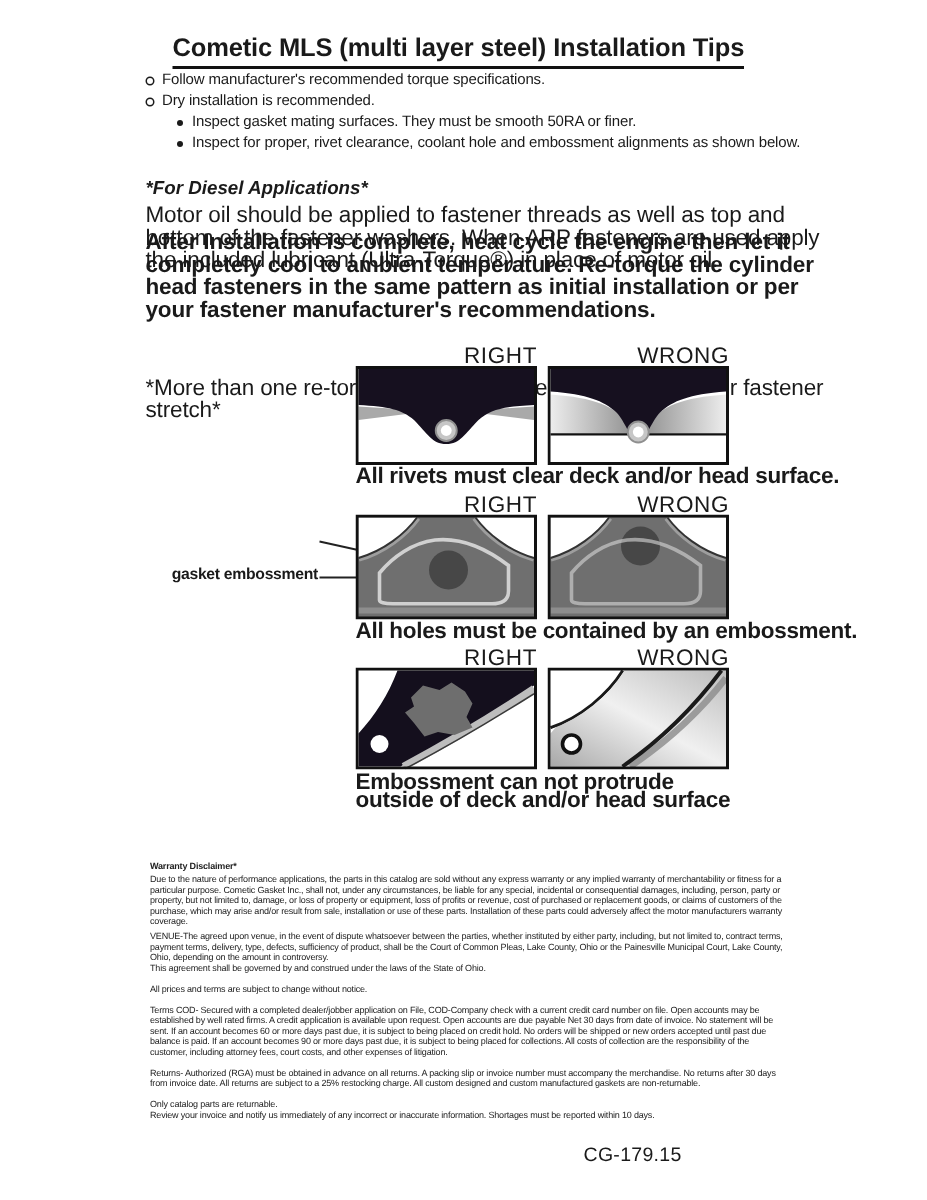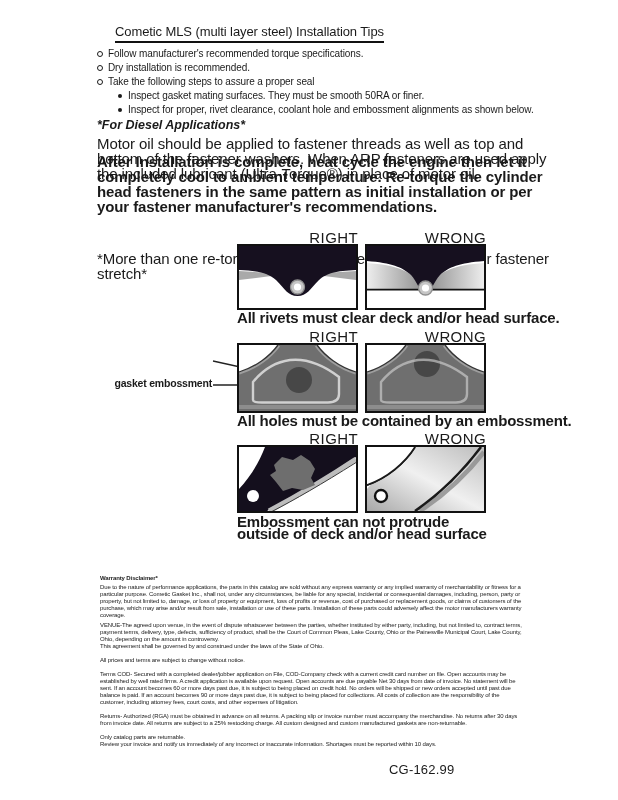--- a/index.html
+++ b/index.html
@@ -1,21 +1,21 @@
 <!DOCTYPE html>
 <html><head>
 <meta charset="utf-8">
 <style>
   html,body{margin:0;padding:0;background:#fff;}
   .page{position:relative;width:618px;height:800px;background:#ffffff;overflow:hidden;
         font-family:"Liberation Sans","DejaVu Sans",sans-serif;color:#1a1a1a;}
   .abs{position:absolute;}
 
   
-  .doc-title{font-size:13px;font-weight:normal;border-bottom:2px solid #111;
+  .doc-title{font-size:17px;font-weight:bold;border-bottom:2px solid #111;
              padding-bottom:2px;display:inline-block;letter-spacing:-0.1px;}
   .tips{font-size:10px;letter-spacing:-0.1px;line-height:14px;width:452px;}
   .tip-row{position:relative;padding-left:11px;}
   .tip-row .o-bullet{position:absolute;left:0;top:4px;width:4px;height:4px;border:1px solid #1a1a1a;border-radius:50%;}
   .sub-row{position:relative;padding-left:31px;}
   .sub-row .f-bullet{position:absolute;left:21px;top:5px;width:4px;height:4px;background:#1a1a1a;border-radius:50%;}
 
   
   .diesel-h{font-size:12.5px;font-weight:bold;}
   .body-p{font-size:15px;letter-spacing:-0.1px;line-height:15px;width:452px;}
@@ -39,21 +39,20 @@
 
 <div class="page">
 
   <div class="abs" style="left:115px;top:22px;">
     <span class="doc-title">Cometic MLS (multi layer steel) Installation Tips</span>
   </div>
 
   <div class="abs tips" style="left:97px;top:47px;">
     <div class="tip-row"><span class="o-bullet"></span><span>Follow manufacturer's recommended torque specifications.</span></div>
     <div class="tip-row"><span class="o-bullet"></span><span>Dry installation is recommended.</span></div>
-    <div class="tip-row"><span class="o-bullet"></span><span>Take the following steps to assure a proper seal</span></div>
     <div class="sub-row"><span class="f-bullet"></span><span>Inspect gasket mating surfaces.  They must be smooth 50RA or finer.</span></div>
     <div class="sub-row"><span class="f-bullet"></span><span>Inspect for proper, rivet clearance, coolant hole and embossment alignments as shown below.</span></div>
   </div>
 
   <div class="abs diesel-h" style="left:97px;top:118px;font-style:italic;">*For Diesel Applications*</div>
   <div class="abs body-p" style="left:97px;top:136px;">Motor oil should be applied to fastener threads as well as top and bottom of the fastener washers. When ARP fasteners are used apply the included lubricant (Ultra-Torque®) in place of motor oil.</div>
   <div class="abs body-p" style="left:97px;top:154px;font-weight:bold;">After Installation is complete, heat cycle the engine then let it completely cool to ambient temperature. Re-torque the cylinder head fasteners in the same pattern as initial installation or per your fastener manufacturer's recommendations.</div>
   <div class="abs body-p" style="left:97px;top:211px;margin-top:40px;">*More than one re-torque may be required to achieve proper fastener stretch*</div>
 
   <div class="abs dg-label" style="left:237px;top:229px;">RIGHT</div>
@@ -171,15 +170,15 @@
     <p class="small">Due to the nature of performance applications, the parts in this catalog are sold without any express warranty or any implied warranty of merchantability or fitness for a particular purpose.  Cometic Gasket Inc., shall not, under any circumstances, be liable for any special, incidental or consequential damages, including, person, party or property, but not limited to, damage, or loss of property or equipment, loss of profits or revenue, cost of purchased or replacement goods, or claims of customers of the purchase, which may arise and/or result from sale, installation or use of these parts.  Installation of these parts could adversely affect the motor manufacturers warranty coverage.</p>
     <p class="tight">VENUE-The agreed upon venue, in the event of dispute whatsoever between the parties, whether instituted by either party, including, but not limited to, contract terms, payment terms, delivery, type, defects, sufficiency of product, shall be the Court of Common Pleas, Lake County, Ohio or the Painesville Municipal Court, Lake County, Ohio, depending on the amount in controversy.</p>
     <p>This agreement shall be governed by and construed under the laws of the State of Ohio.</p>
     <p>All prices and terms are subject to change without notice.</p>
     <p>Terms COD- Secured with a completed dealer/jobber application on File, COD-Company check with a current credit card number on file.  Open accounts may be established by well rated firms.  A credit application is available upon request.  Open accounts are due payable Net 30 days from date of invoice.  No statement will be sent.  If an account becomes 60 or more days past due, it is subject to being placed on credit hold.  No orders will be shipped or new orders accepted until past due balance is paid.  If an account becomes 90 or more days past due, it is subject to being placed for collections.  All costs of collection are the responsibility of the customer, including attorney fees, court costs, and other expenses of litigation.</p>
     <p>Returns- Authorized (RGA) must be obtained in advance on all returns.  A packing slip or invoice number must accompany the merchandise.  No returns after 30 days from invoice date.  All returns are subject to a 25% restocking charge.  All custom designed and custom manufactured gaskets are non-returnable.</p>
     <p class="tight">Only catalog parts are returnable.</p>
     <p class="tight">Review your invoice and notify us immediately of any incorrect or inaccurate information.  Shortages must be reported within 10 days.</p>
   </div>
 
-  <div class="abs page-code" style="left:389px;top:762px;">CG-162.99</div>
+  <div class="abs page-code" style="left:389px;top:762px;">CG-179.15</div>
 
 </div>
 
 </body></html>

